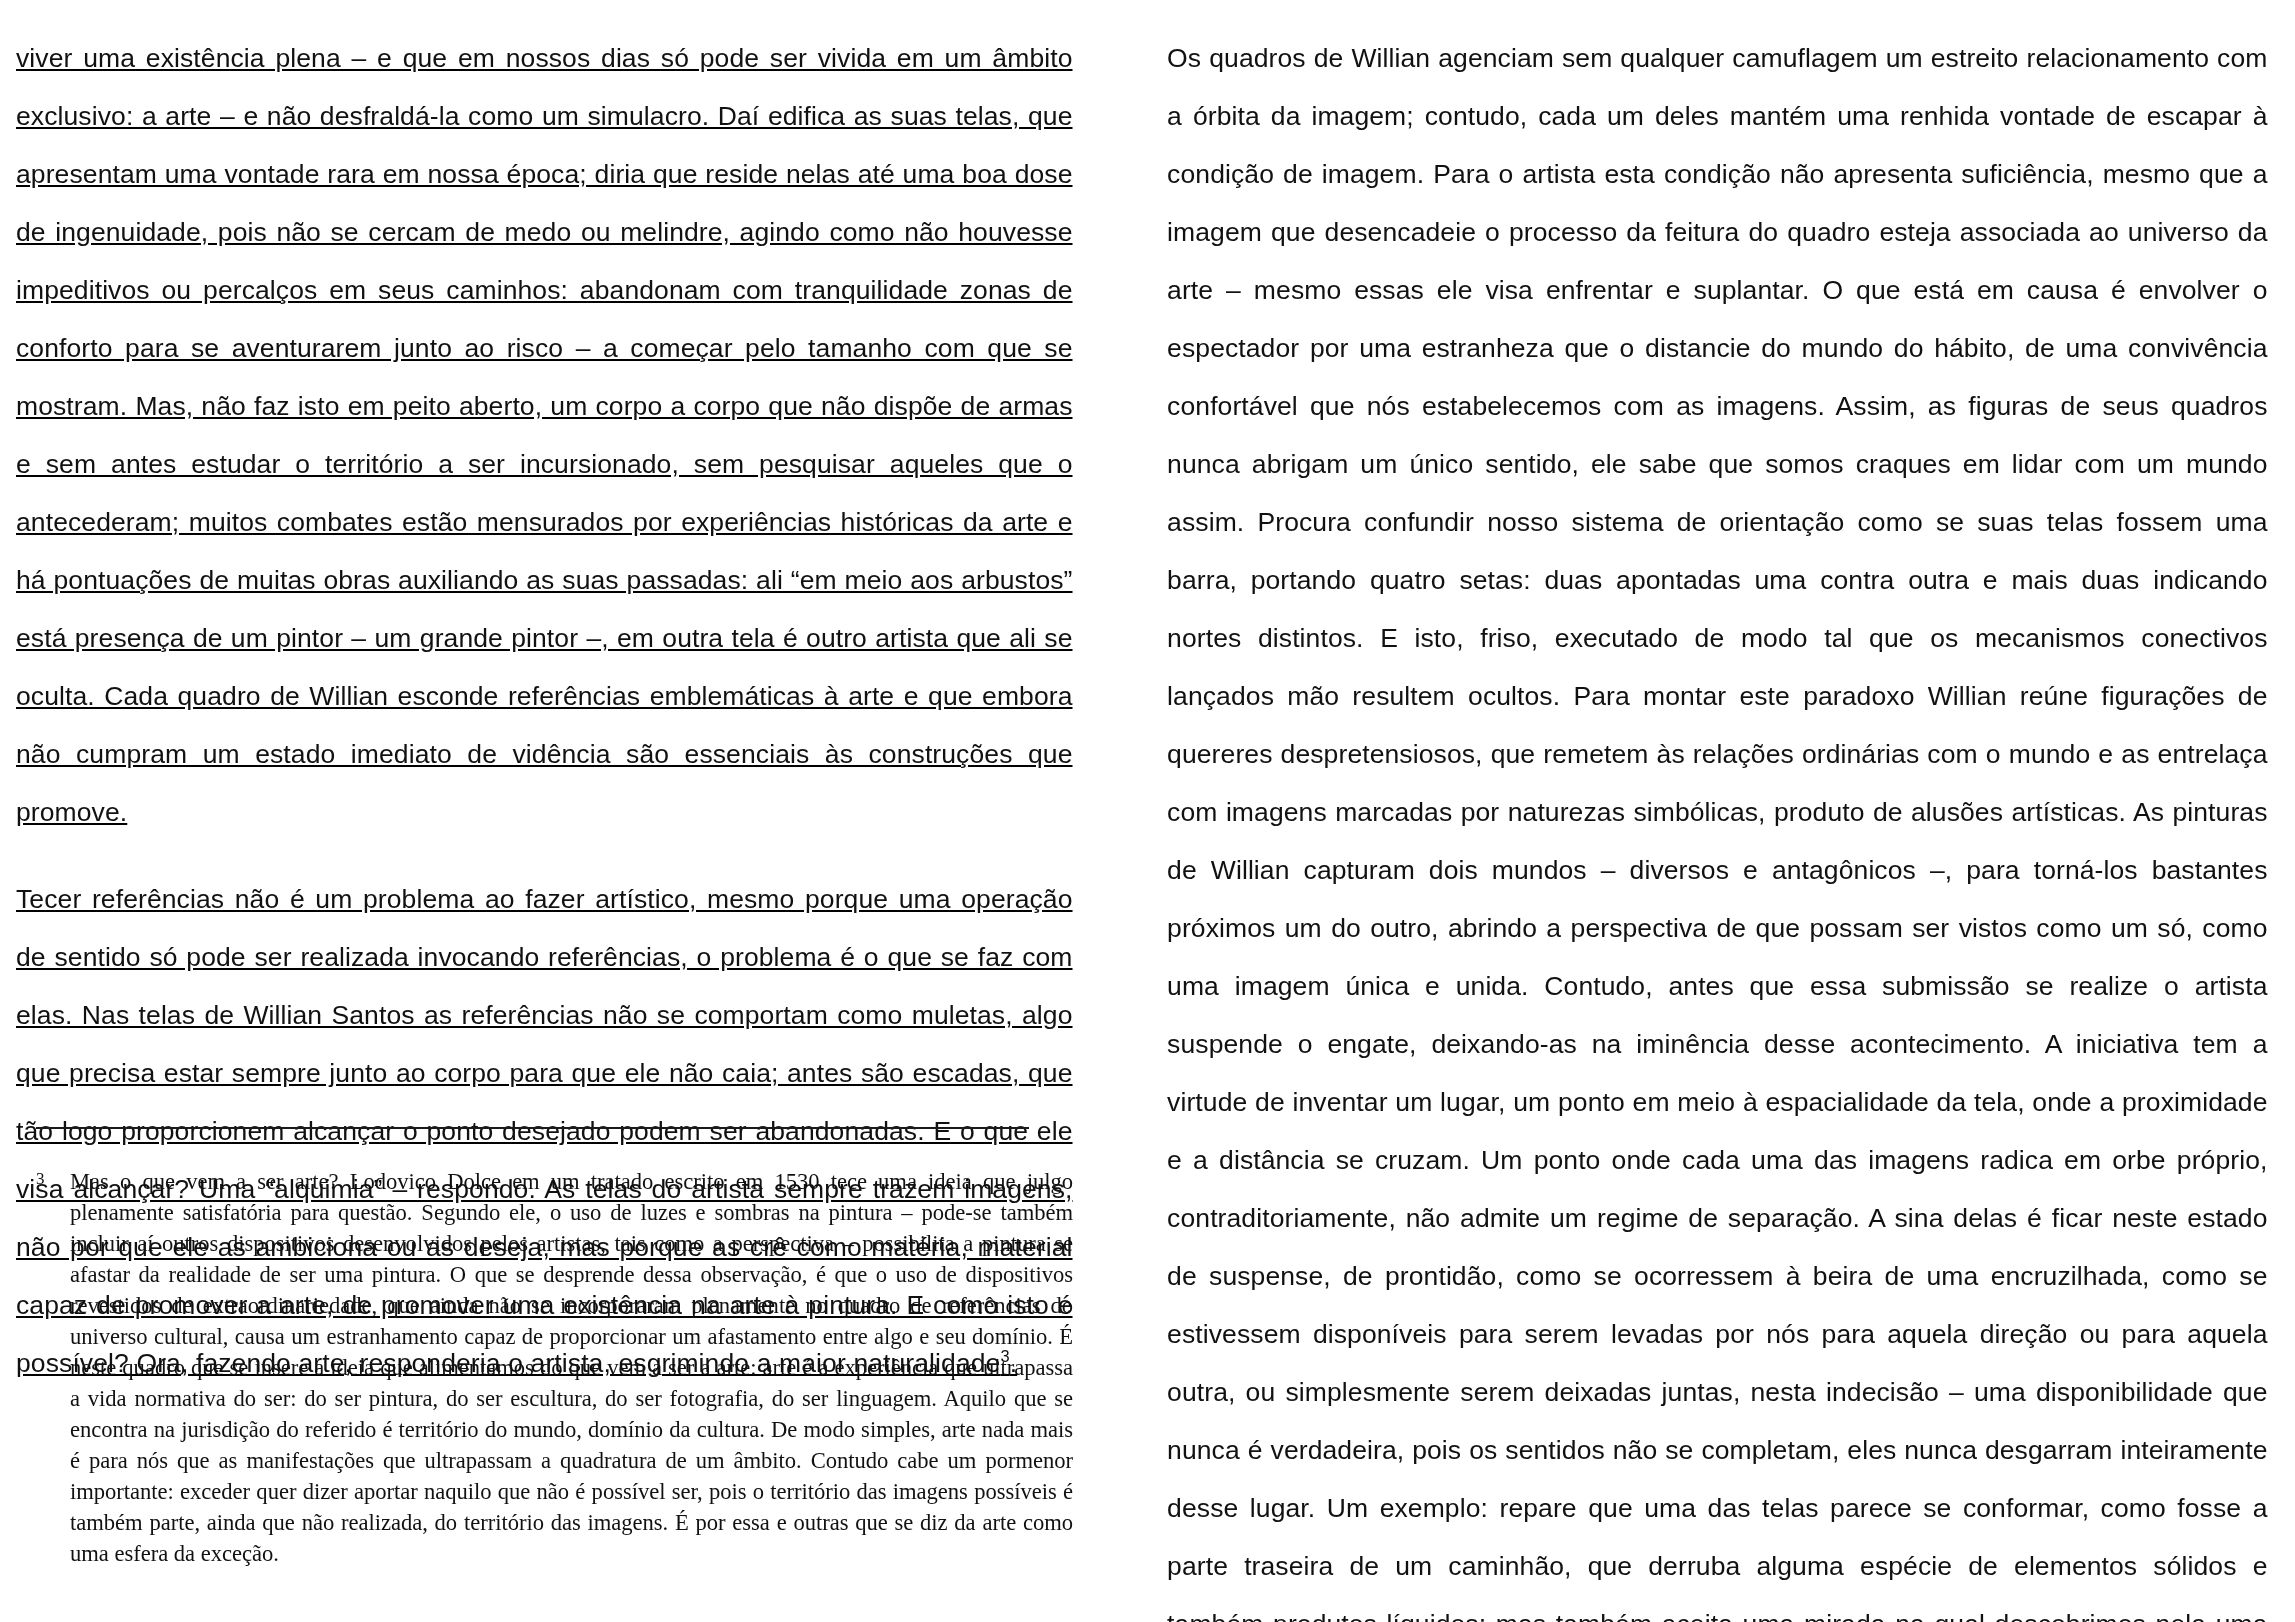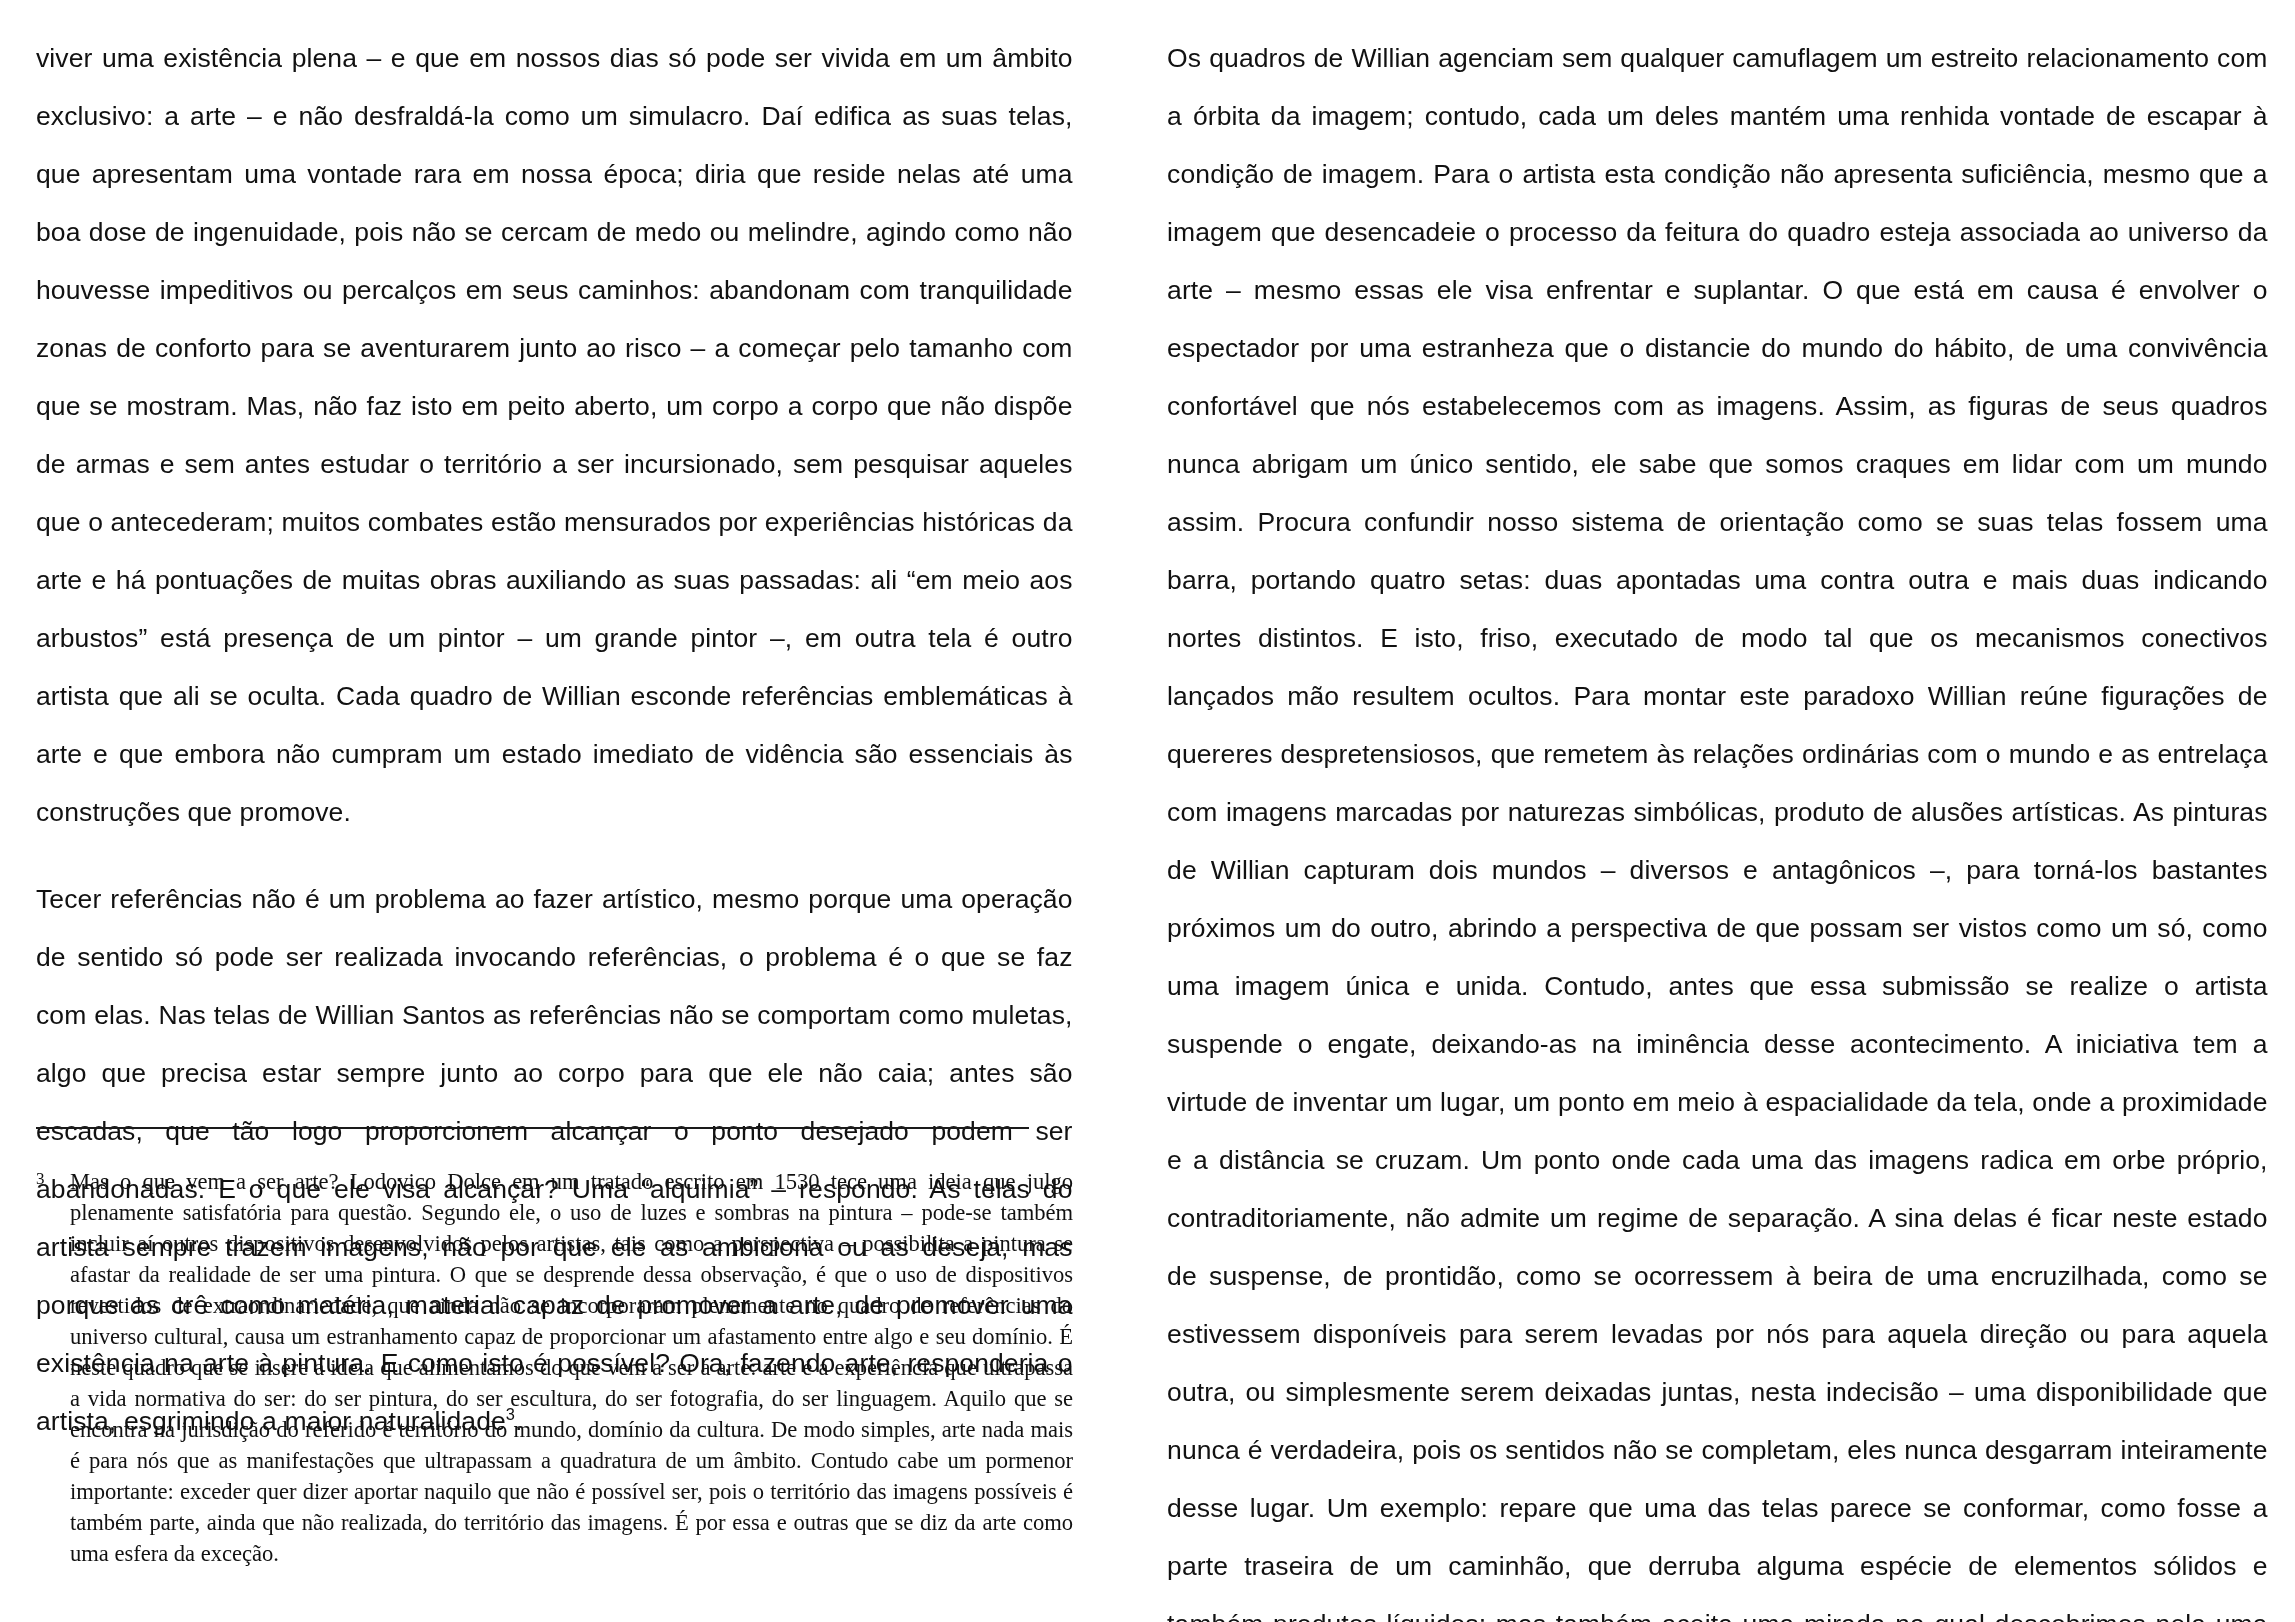--- a/index.html
+++ b/index.html
@@ -22,22 +22,23 @@
     width: 2295px;
     height: 1623px;
     box-sizing: border-box;
   }
 
   
   .page-left {
     width: 1148px;
     height: 1332px;
     box-sizing: border-box;
-    padding: 29px 75px 0 36px;
+    padding: 29px 75px 0 16px;
     position: relative;
+    text-decoration: underline;
   }
 
   
   .page-right {
     width: 1148px;
     height: 1623px;
     box-sizing: border-box;
     padding: 29px 27.5px 0 19.6px;
     position: relative;
   }

